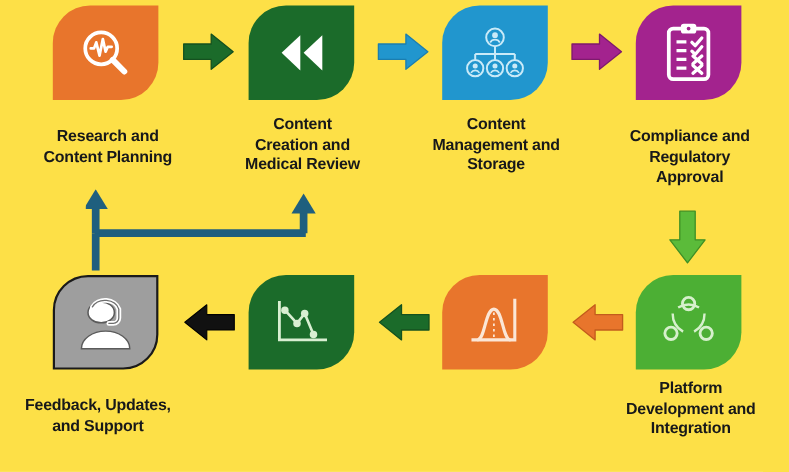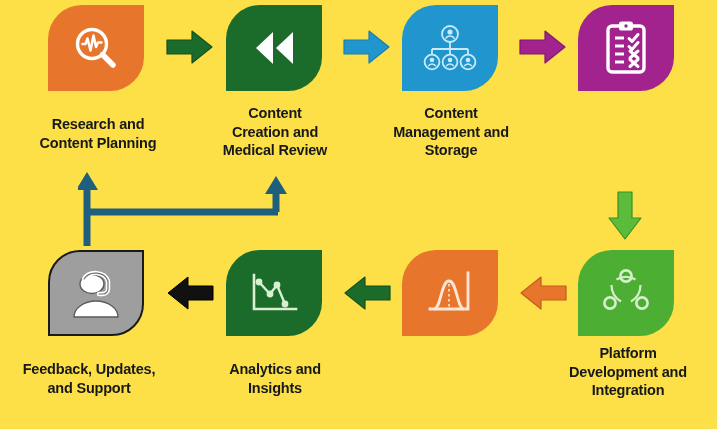--- a/index.html
+++ b/index.html
@@ -125,20 +125,23 @@
         <line x1="13" y1="26" x2="22" y2="26" stroke="#ffffff" stroke-width="3"></line>
         <line x1="13" y1="34" x2="22" y2="34" stroke="#ffffff" stroke-width="3"></line>
         <line x1="13" y1="42" x2="22" y2="42" stroke="#ffffff" stroke-width="3"></line>
         <path d="M27 18.5 L30 21.5 L36 14.5" fill="none" stroke="#ffffff" stroke-width="3" stroke-linecap="round" stroke-linejoin="round"></path>
         <path d="M27 26.5 L30 29.5 L36 22.5" fill="none" stroke="#ffffff" stroke-width="3" stroke-linecap="round" stroke-linejoin="round"></path>
         <path d="M28 31 L36 38 M36 31 L28 38" fill="none" stroke="#ffffff" stroke-width="3" stroke-linecap="round"></path>
         <path d="M28 39.5 L36 46.5 M36 39.5 L28 46.5" fill="none" stroke="#ffffff" stroke-width="3" stroke-linecap="round"></path>
       </svg>
     </span>
   </div>
+  <div class="label" style="left:552px; top:115px; width:150px;">Compliance and
+Regulatory
+Approval</div>
 
   <div class="tile outlined" style="left:48px; top:250px; background:#9E9E9E;">
     <span>
       <svg width="60" height="52" viewBox="0 0 60 52">
         <ellipse cx="26" cy="17" rx="12" ry="9.5" fill="#ffffff" stroke="#5b5b5b" stroke-width="1.4"></ellipse>
         <path d="M18 12 a13 11 0 0 1 24 2 v8 a5 5 0 0 1 -5 5 h-4" fill="none" stroke="#ffffff" stroke-width="4.4" stroke-linecap="round"></path>
         <path d="M18 12 a13 11 0 0 1 24 2 v8 a5 5 0 0 1 -5 5 h-4" fill="none" stroke="#6e6e6e" stroke-width="1.2" stroke-linecap="round"></path>
         <path d="M8 50 a22 16 0 0 1 44 0 Z" fill="#ffffff" stroke="#5b5b5b" stroke-width="1.3"></path>
       </svg>
     </span>
@@ -151,22 +154,20 @@
       <svg width="56" height="52" viewBox="0 0 56 52">
         <polyline points="8,8 8,42 50,42" fill="none" stroke="#D9EFD2" stroke-width="2.6" stroke-linecap="square"></polyline>
         <polyline points="13,15 24,27 31,18 39,37" fill="none" stroke="#D9EFD2" stroke-width="2.4" stroke-linejoin="round"></polyline>
         <circle cx="13" cy="15" r="3.4" fill="#D9EFD2"></circle>
         <circle cx="24" cy="27" r="3.4" fill="#D9EFD2"></circle>
         <circle cx="31" cy="18" r="3.4" fill="#D9EFD2"></circle>
         <circle cx="39" cy="37" r="3.4" fill="#D9EFD2"></circle>
       </svg>
     </span>
   </div>
-  <div class="label" style="left:205px; top:360px; width:140px;">Analytics and
-Insights</div>
 
   <div class="tile" style="left:402px; top:250px; background:#E8752C;">
     <span>
       <svg width="56" height="52" viewBox="0 0 56 52">
         <polyline points="46,6 46,42 8,42" fill="none" stroke="#FBE6D6" stroke-width="2.8" stroke-linecap="square"></polyline>
         <path d="M12 42 C19 42 19 14 27 14 C35 14 35 42 42 42" fill="none" stroke="#FBE6D6" stroke-width="2.8" stroke-linejoin="round"></path>
         <line x1="27" y1="17" x2="27" y2="40" stroke="#FBE6D6" stroke-width="1.6" stroke-dasharray="2.4 2.6"></line>
       </svg>
     </span>
   </div>

